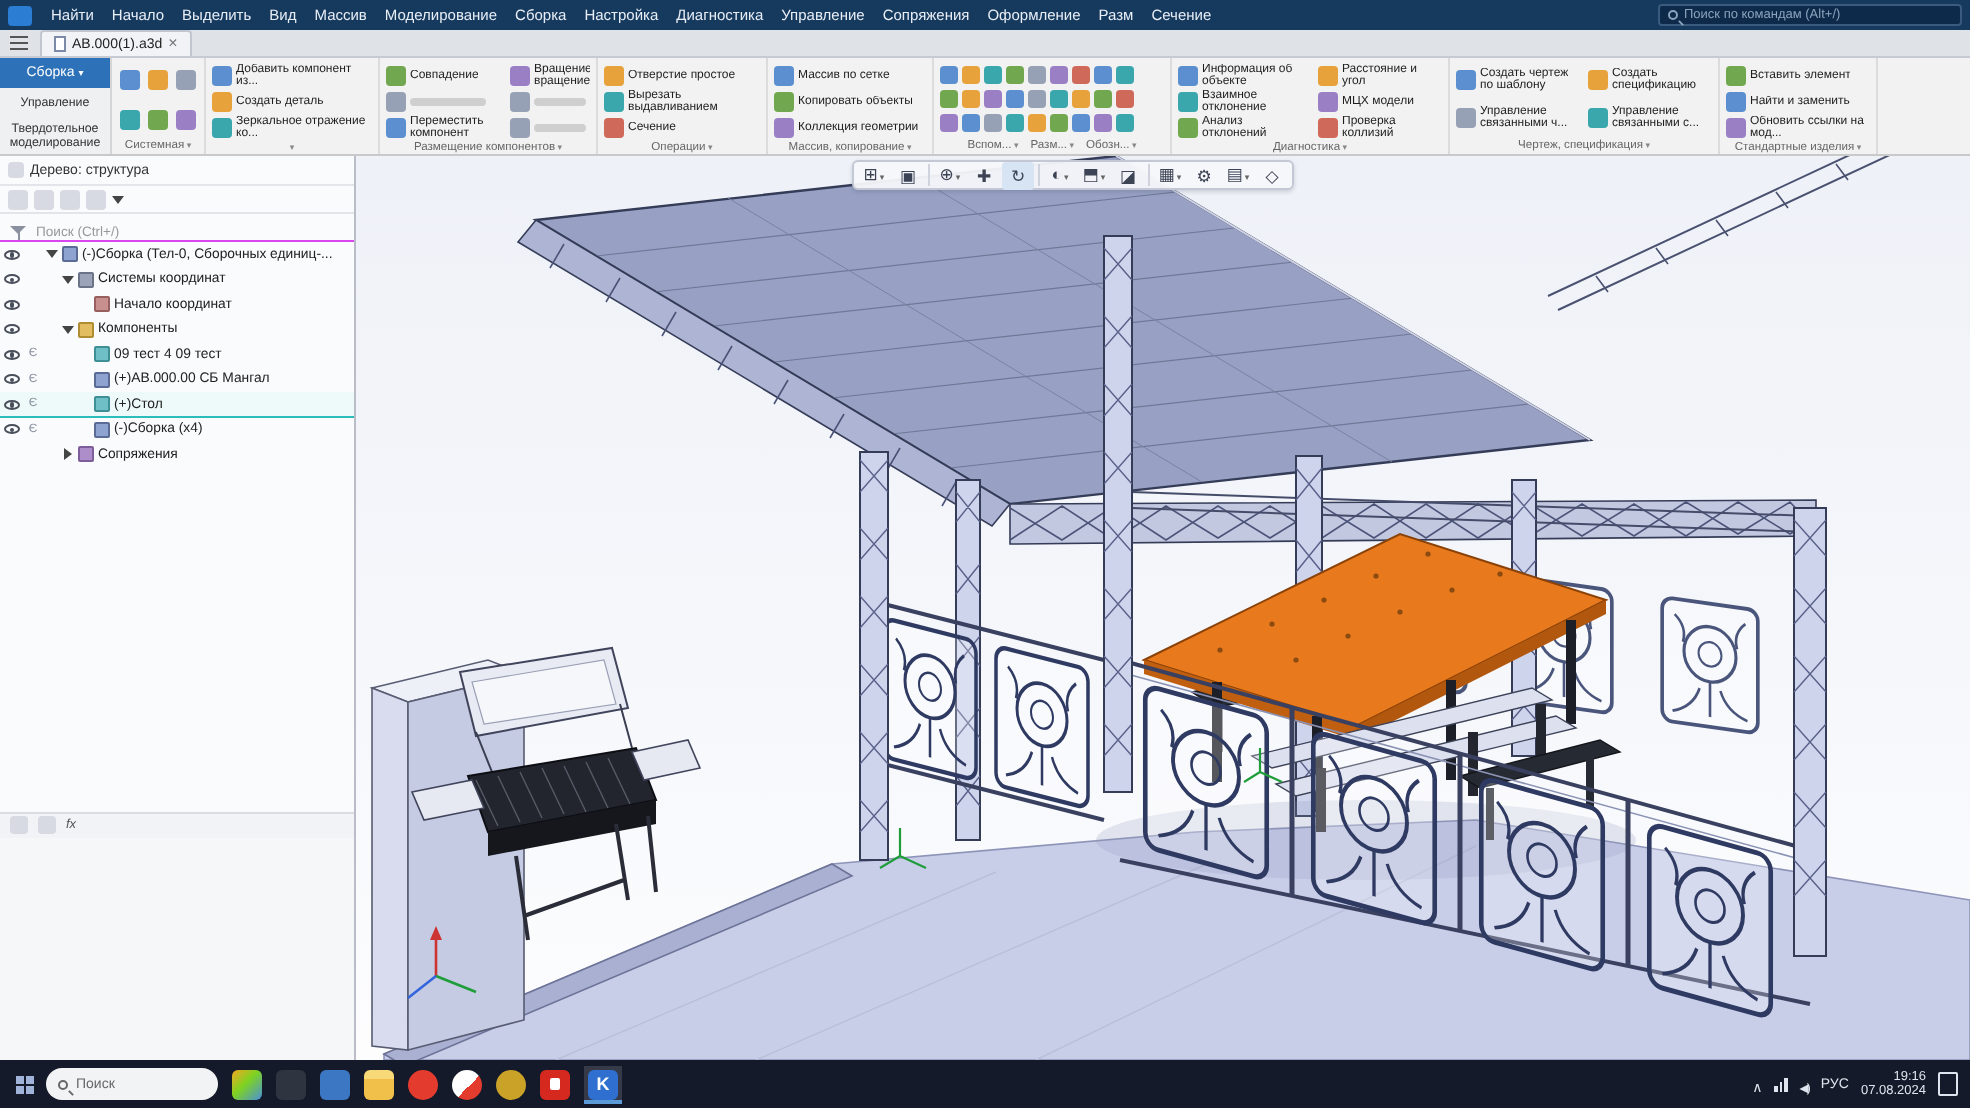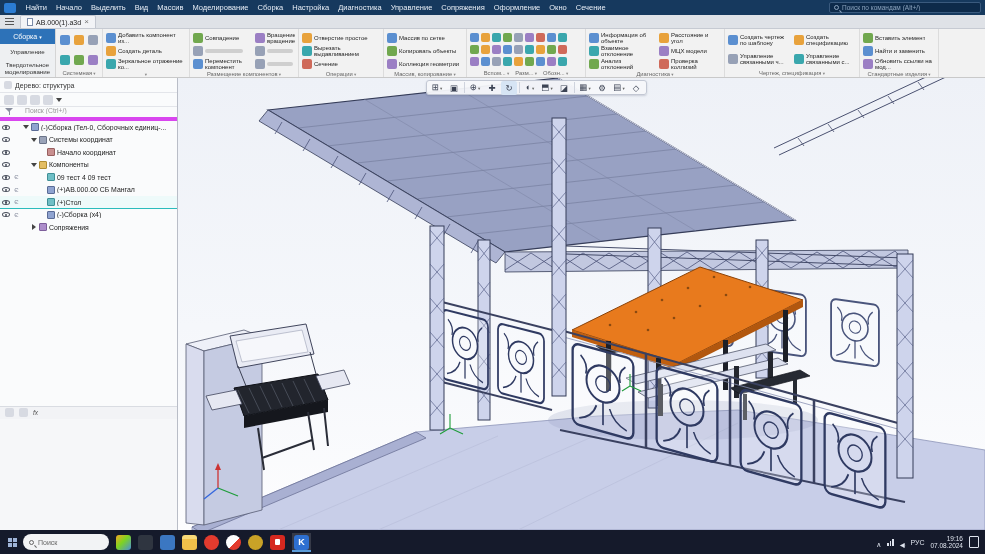--- a/index.html
+++ b/index.html
@@ -55,21 +55,21 @@
 .lblrow{display:flex;gap:6px;justify-content:center}
 
 
 .main{flex:1;display:flex;min-height:0}
 
 
 .treepanel{width:178px;min-width:178px;background:#fafbfc;border-right:1px solid #b9bdc7;display:flex;flex-direction:column;color:#222}
 .tp-head{height:15px;display:flex;align-items:center;padding:0 4px;gap:3px;border-bottom:1px solid #e3e5ea;font-size:7px;color:#333}
 .tp-tools{height:14px;display:flex;align-items:center;gap:3px;padding:0 4px;border-bottom:1px solid #e3e5ea}
 .ttool{width:10px;height:10px;background:#d7dae2;border-radius:2px}
-.tp-search{height:14px;display:flex;align-items:flex-start;gap:12px;padding:0 5px;border-bottom:4px solid #d946ef}
+.tp-search{height:14px;display:flex;align-items:flex-end;gap:5px;padding:0 5px;border-bottom:1px solid #d946ef}
 .funnel{position:relative;width:8px;height:8px}
 .funnel::before{content:'';position:absolute;left:0;top:1px;border-left:4px solid transparent;border-right:4px solid transparent;border-top:4px solid #8a90a0}
 .funnel::after{content:'';position:absolute;left:3.5px;top:4px;width:1px;height:4px;background:#8a90a0}
 .tp-search input{border:none;background:transparent;font-size:6.8px;color:#888;width:120px;outline:none;font-family:inherit}
 .tp-search input::placeholder{color:#999}
 .trow{height:12.5px;display:flex;align-items:center;gap:2px;padding-right:2px}
 .trow.sel{background:#eefafa;box-shadow:inset 0 -1px 0 #2bbcbc}
 .gutter{width:11px;display:flex;justify-content:center;flex:0 0 auto}
 .flag{width:7px;font-size:6px;color:#8a90a0;text-align:center;flex:0 0 auto}
 .eye{width:8px;height:5px;border:1px solid #4a4f5c;border-radius:50%;position:relative;display:inline-block}
@@ -140,21 +140,21 @@
     <span class="mi">Выделить</span>
     <span class="mi">Вид</span>
     <span class="mi">Массив</span>
     <span class="mi">Моделирование</span>
     <span class="mi">Сборка</span>
     <span class="mi">Настройка</span>
     <span class="mi">Диагностика</span>
     <span class="mi">Управление</span>
     <span class="mi">Сопряжения</span>
     <span class="mi">Оформление</span>
-    <span class="mi">Окно</span>
+    <span class="mi">Разм</span>
     <span class="mi">Сечение</span>
     <div class="cmdsearch">
       <span class="mag"></span>
       <input placeholder="Поиск по командам (Alt+/)" style="">
     </div>
   </header>
 
   <div class="tabbar">
     <span class="burger"></span>
     <div class="tab">

